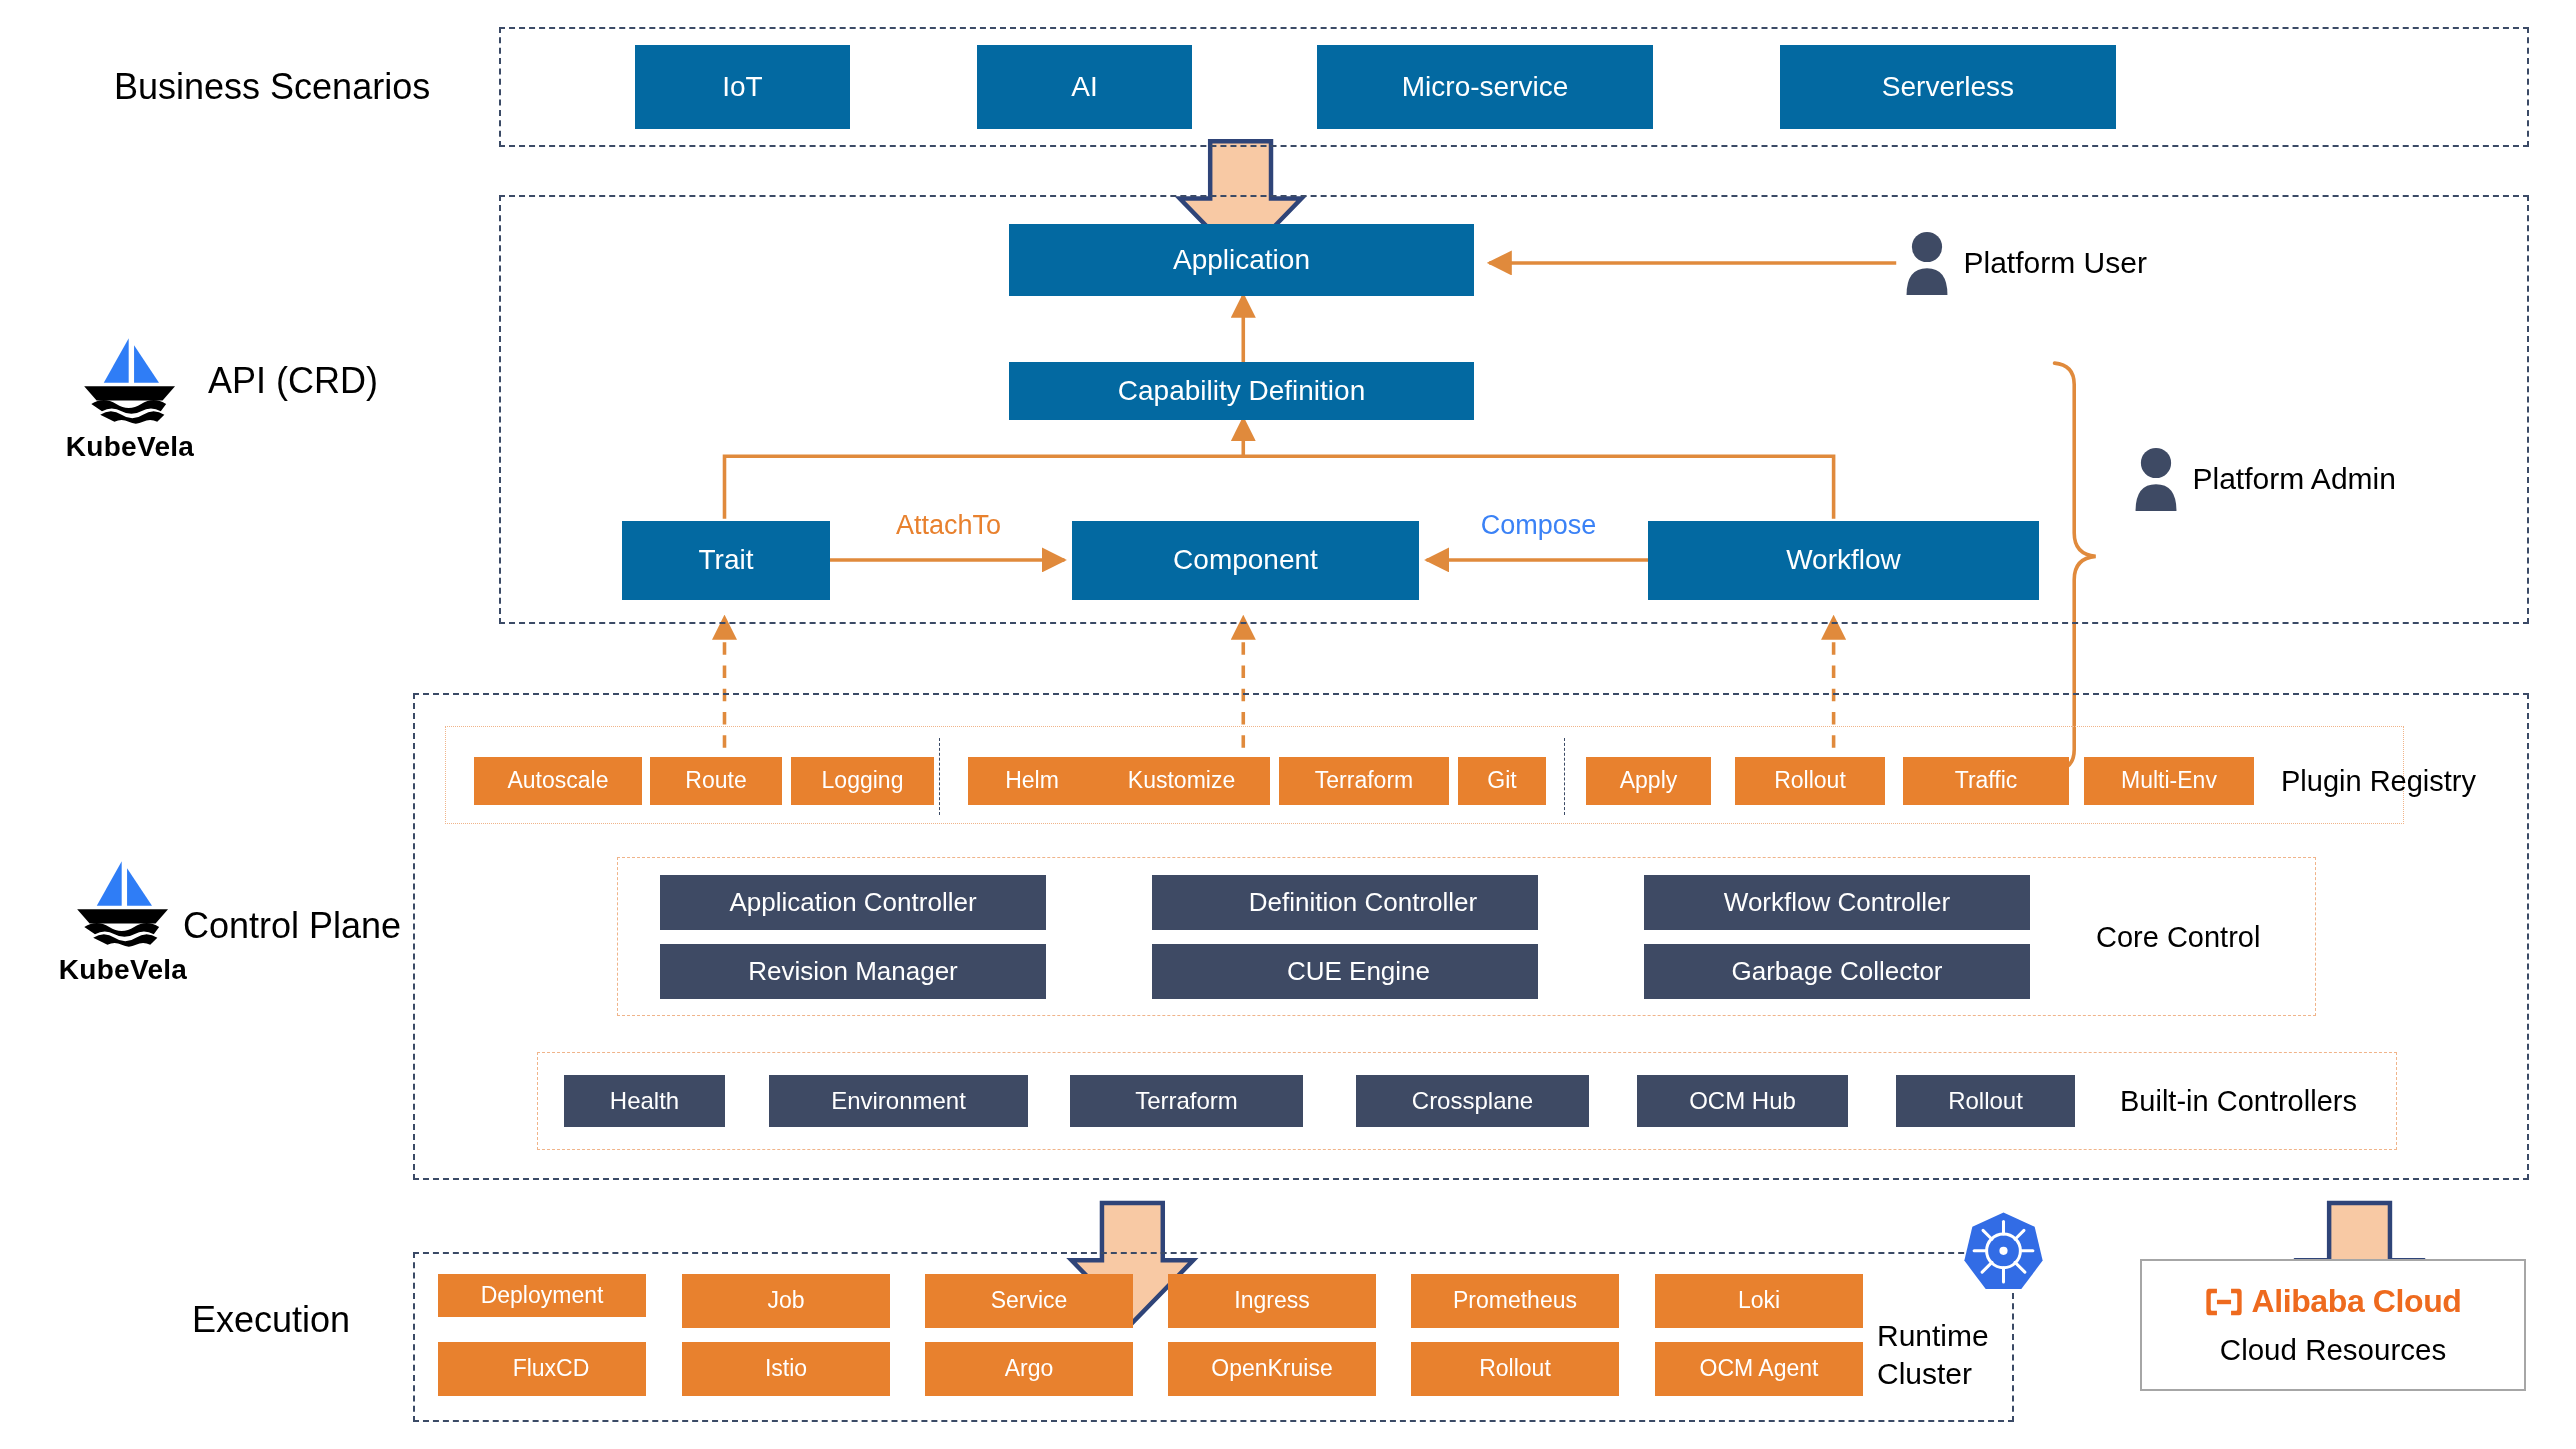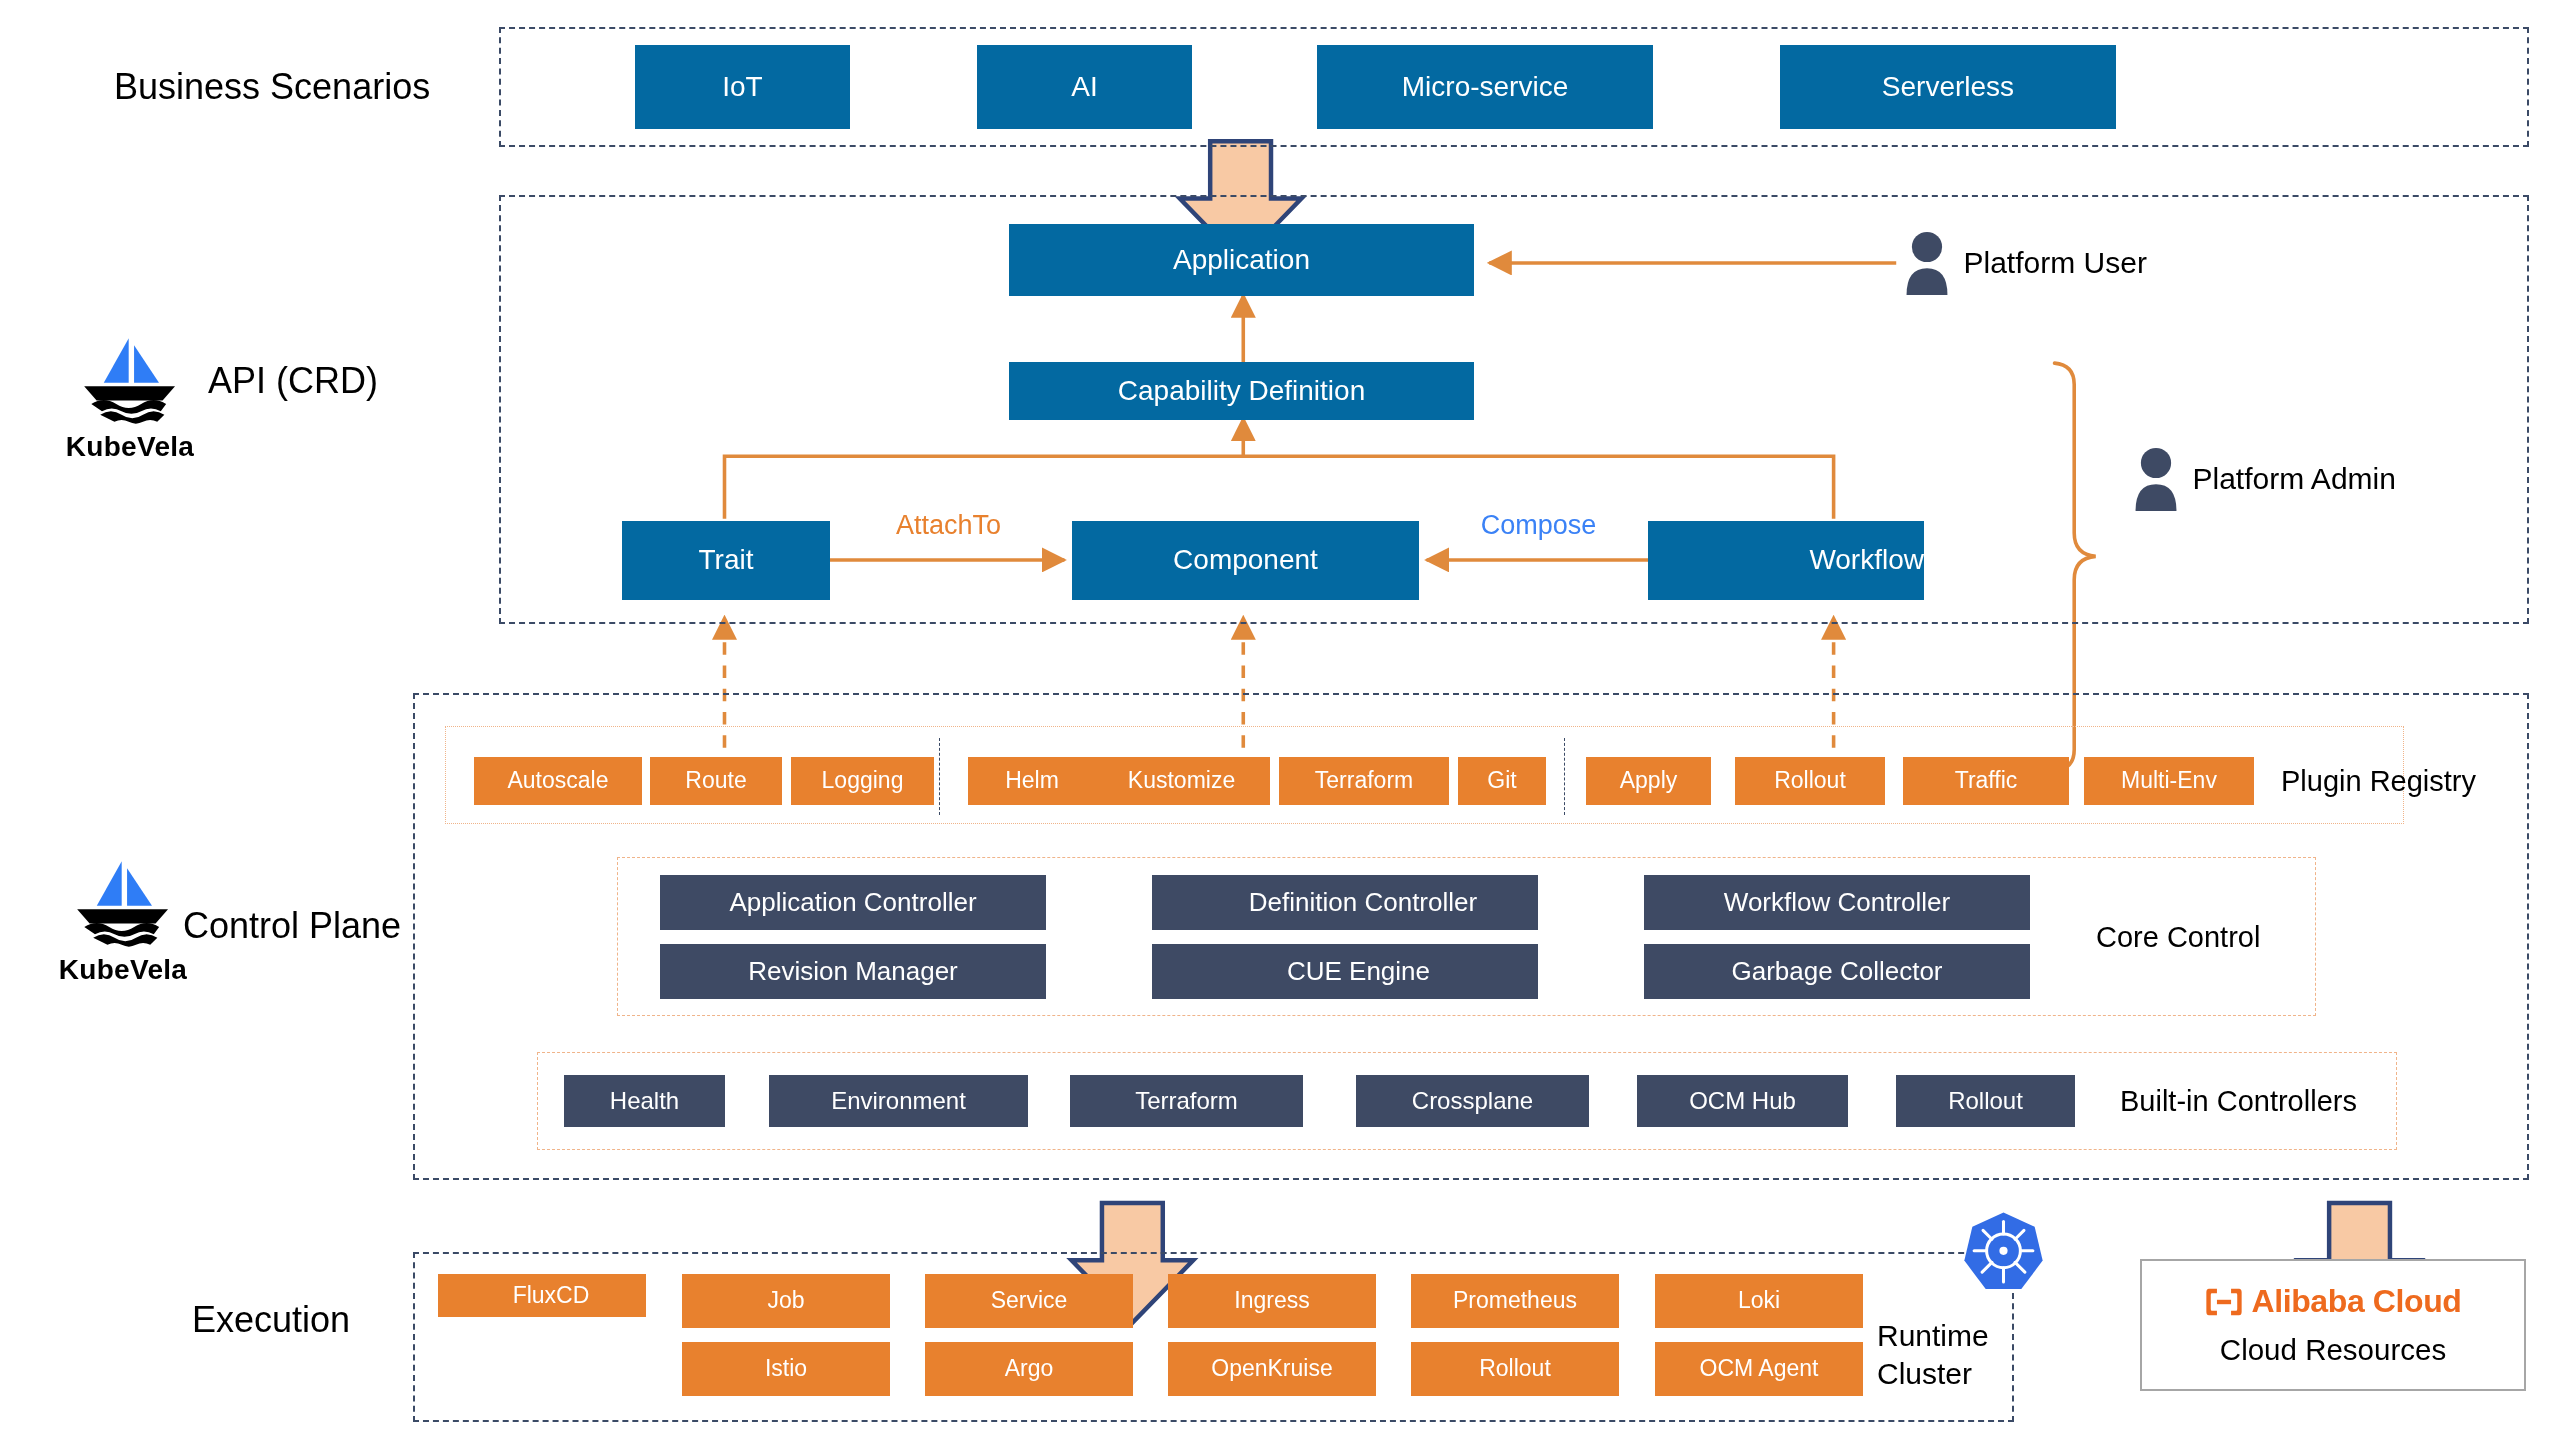--- a/index.html
+++ b/index.html
@@ -142,21 +142,21 @@
 <div class="abs node node-purple" style="left:1009px;top:362px;width:465px;height:58px;">
   <span>Capability Definition</span>
 </div>
 
 <div class="abs node node-purple" style="left:622px;top:521px;width:208px;height:79px;">
   <span>Trait</span>
 </div>
 <div class="abs node node-purple" style="left:1072px;top:521px;width:347px;height:79px;">
   <span>Component</span>
 </div>
-<div class="abs node node-purple" style="left:1648px;top:521px;width:276px;height:79px;justify-content:flex-end;">
+<div class="abs node node-purple" style="left:1648px;top:521px;width:391px;height:79px;">
   <span>Workflow</span>
 </div>
 
 <div class="abs" style="left:859px;top:510px;width:179px;height:36px;color:#e8812e;font-size:27px;text-align:center;">
   <span>AttachTo</span>
 </div>
 <div class="abs" style="left:1440px;top:510px;width:197px;height:36px;color:#3b82f6;font-size:27px;text-align:center;">
   <span>Compose</span>
 </div>
 
@@ -308,21 +308,21 @@
 <div class="abs node node-orange" style="left:1168px;top:1274px;width:208px;height:54px;">
   <span>Ingress</span>
 </div>
 <div class="abs node node-orange" style="left:1411px;top:1274px;width:208px;height:54px;">
   <span>Prometheus</span>
 </div>
 <div class="abs node node-orange" style="left:1655px;top:1274px;width:208px;height:54px;">
   <span>Loki</span>
 </div>
 
-<div class="abs node node-orange" style="left:438px;top:1276px;width:208px;height:40px;padding-left:18px;">
+<div class="abs node node-orange" style="left:438px;top:1342px;width:208px;height:54px;padding-left:18px;">
   <span>FluxCD</span>
 </div>
 <div class="abs node node-orange" style="left:682px;top:1342px;width:208px;height:54px;">
   <span>Istio</span>
 </div>
 <div class="abs node node-orange" style="left:925px;top:1342px;width:208px;height:54px;">
   <span>Argo</span>
 </div>
 <div class="abs node node-orange" style="left:1168px;top:1342px;width:208px;height:54px;">
   <span>OpenKruise</span>

